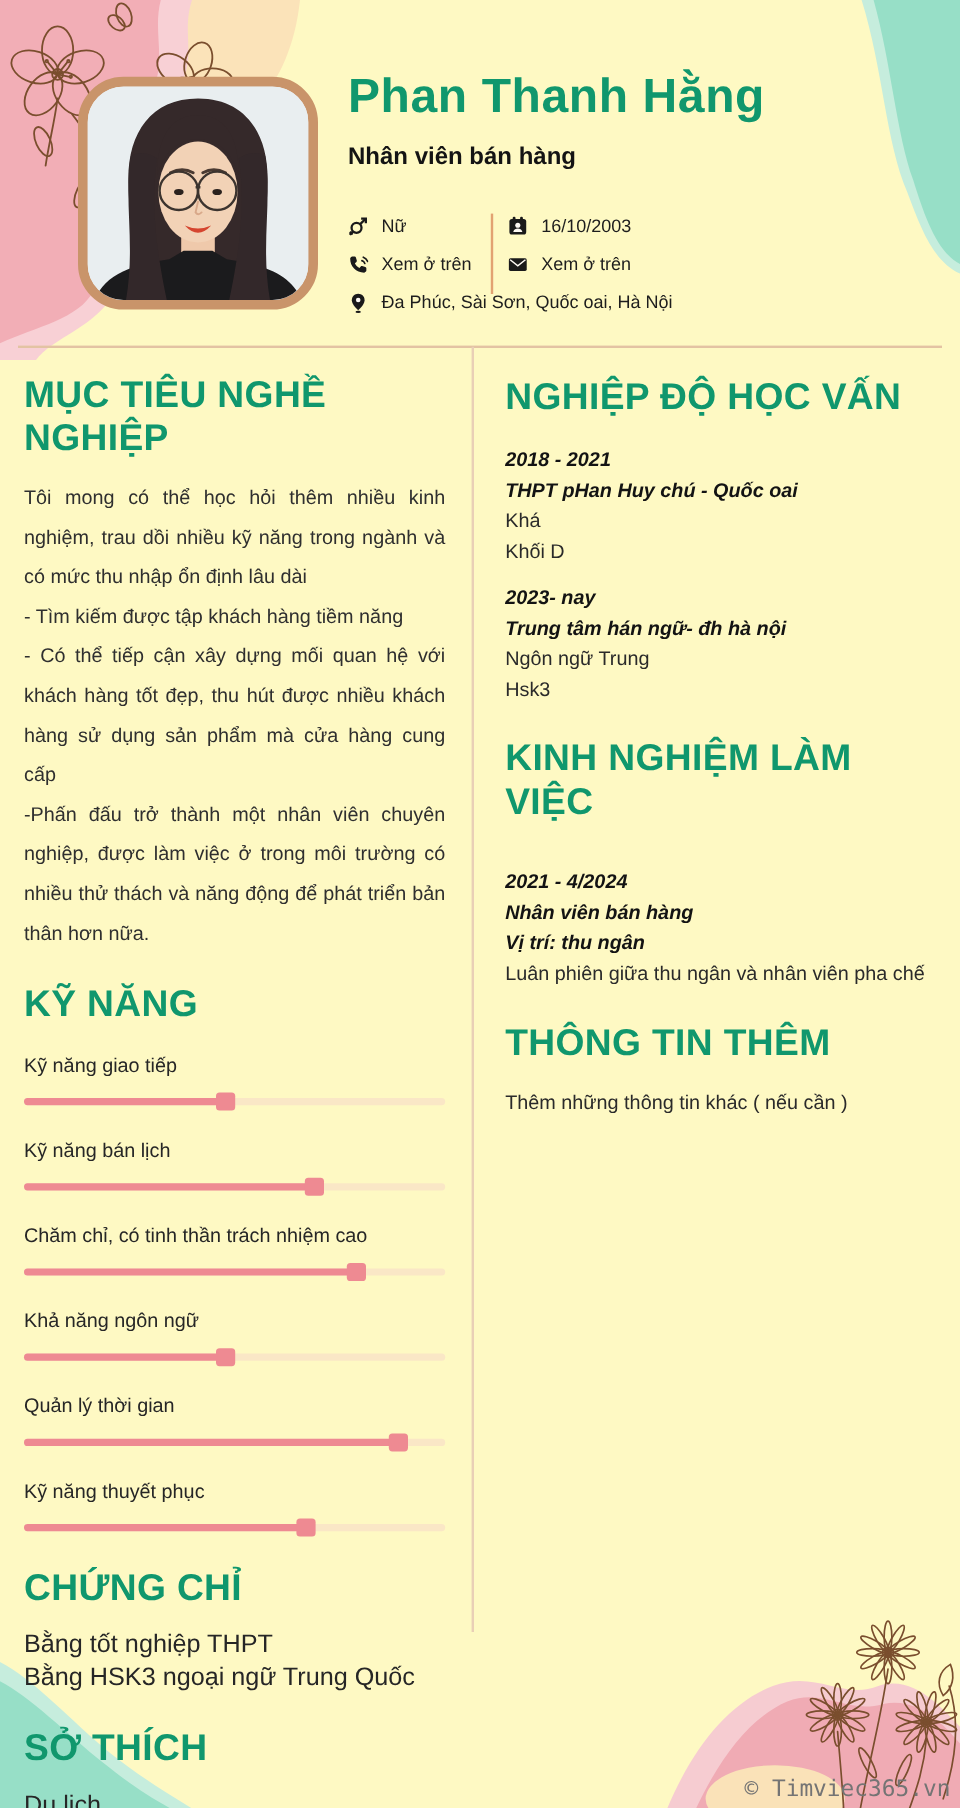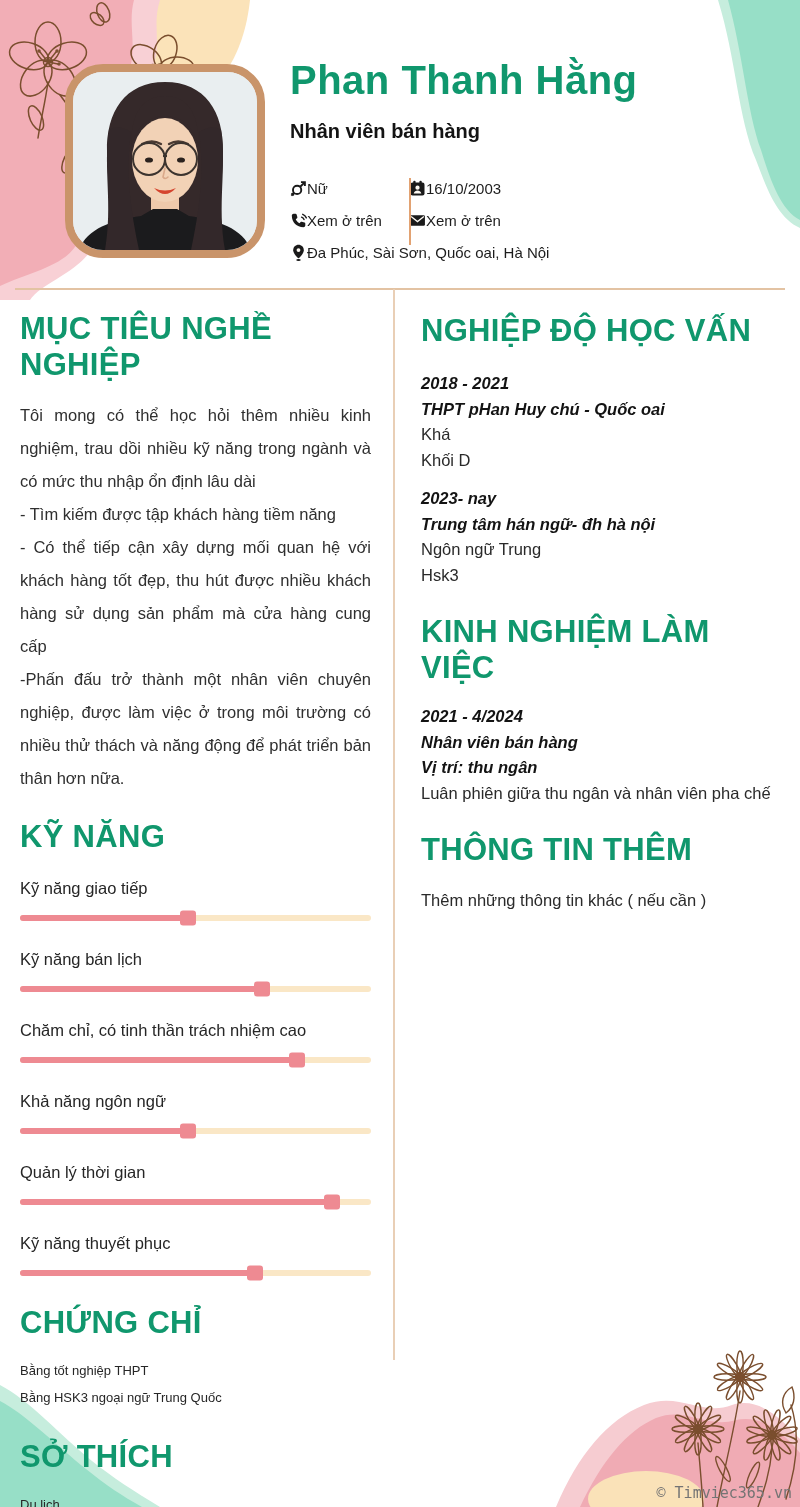--- a/index.html
+++ b/index.html
@@ -1,68 +1,68 @@
 <!DOCTYPE html>
 <html lang="vi"><head>
 <meta charset="utf-8">
 <style>
   * { margin:0; padding:0; box-sizing:border-box; }
   body { background:#e8e8e8; font-family:"Liberation Sans", sans-serif; }
   .page {
     position:relative; width:800px; height:1507px; margin:0 auto;
-    background:#ffffff; overflow:hidden; color:#2a2a2a;
+    background:#fef9c3; overflow:hidden; color:#2a2a2a;
   }
   
   .deco { position:absolute; pointer-events:none; }
   .deco-tl { left:0; top:0; }
   .deco-tr { right:0; top:0; }
   .deco-bl { left:0; bottom:0; }
   .deco-br { right:0; bottom:0; }
   
   .photo-frame {
     position:absolute; left:65px; top:64px; width:200px; height:194px;
     border:8px solid #C9946A; border-radius:38px; overflow:hidden; background:#E9EEF0;
   }
   .photo-frame svg { display:block; }
   .head-text { position:absolute; left:290px; top:58px; width:470px; }
   .name { font-size:40px; line-height:44px; font-weight:bold; color:#10976D; letter-spacing:0.5px; }
   .job-title { margin-top:18px; font-size:20px; font-weight:bold; color:#141414; }
   .contact { position:absolute; left:290px; top:177px; width:490px; font-size:15px; color:#1d1d1d; }
   .c-row { display:flex; align-items:center; height:22px; margin-bottom:10px; }
-  .c-cell { display:flex; align-items:flex-end; }
+  .c-cell { display:flex; align-items:flex-end; gap:11px; }
   .c-cell.first { width:119px; }
-  .c-cell.second { }
+  .c-cell.second { padding-left:14px; }
   .c-vdiv { position:absolute; left:119px; top:1px; width:2px; height:67px; background:#E2A272; }
   .cicon { width:17px; height:17px; flex:0 0 auto; }
   .hdiv { position:absolute; left:15px; top:288px; width:770px; height:2px; background:#E3C3A3; }
   .vdiv { position:absolute; left:393px; top:289px; width:2px; height:1071px; background:#E9CFB6; }
   
   .main { position:absolute; left:0; top:289px; width:800px; display:flex; align-items:flex-start; }
   .col-left  { width:393px; padding:22px 22px 0 20px; }
   .col-right { flex:1; padding:24px 15px 0 28px; }
   h2.sec { font-size:31px; font-weight:bold; color:#10976D; letter-spacing:0.3px; margin-bottom:16px; }
   .gap-top { margin-top:26px; }
   .objective p { font-size:16.5px; line-height:33px; text-align:justify; color:#2F2F2F; }
   
   .skills { margin-top:24px; }
   .skill { margin-bottom:29px; }
   .skill-label { font-size:16.5px; color:#262626; margin-bottom:17px; }
   .skill-bar { position:relative; height:6px; background:#FAE7C6; border-radius:3px; cursor:pointer; }
   .skill-fill { position:relative; height:6px; background:#EE8A92; border-radius:3px 0 0 3px; }
   .skill-thumb { position:absolute; right:-8px; top:50%; transform:translateY(-50%);
     width:16px; height:15px; background:#EE8A92; border-radius:3px; cursor:grab; }
-  .plain-list .li { font-size:13px; line-height:27px; color:#262626; }
+  .plain-list .li { font-size:21px; line-height:27px; color:#262626; }
   
   .entry { margin-bottom:13px; }
   .line { font-size:16.5px; line-height:25.5px; color:#2a2a2a; }
   .b { font-weight:bold; color:#131313;font-style:italic; }
   
   .footer {
     position:absolute; right:8px; bottom:5px; z-index:5;
-    font-family:"DejaVu Sans Mono", monospace; font-size:15px; color:#747474;
+    font-family:"DejaVu Sans Mono", monospace; font-size:19px; color:#747474;
   }
 </style>
 </head>
 <body>
 
 <div class="page">
 
   <svg class="deco deco-tl" width="262" height="300" viewBox="0 0 262 300">
     <path fill="#FBE3B9" d="M112,0 H250 C246,38 232,72 206,94 C178,114 148,108 134,84 C120,56 115,26 112,0 Z"></path>
     <path fill="#F8D0D5" d="M0,0 H160 C151,28 164,46 150,72 C168,96 141,122 150,152 C131,190 102,202 96,242 C82,272 42,282 30,300 H0 Z"></path>
@@ -368,21 +368,21 @@
         </div>
         <div class="entry">
           <div class="line b">2023- nay</div>
           <div class="line b">Trung tâm hán ngữ- đh hà nội</div>
           <div class="line">Ngôn ngữ Trung</div>
           <div class="line">Hsk3</div>
         </div>
       </div>
 
       <div class="gap-top">
-        <h2 class="sec" style="margin-bottom:18px">KINH NGHIỆM LÀM VIỆC</h2>
+        <h2 class="sec" style="margin-bottom:37px">KINH NGHIỆM LÀM VIỆC</h2>
         <div class="entry">
           <div class="line b">2021 - 4/2024</div>
           <div class="line b">Nhân viên bán hàng</div>
           <div class="line b">Vị trí: thu ngân</div>
           <div class="line">Luân phiên giữa thu ngân và nhân viên pha chế</div>
         </div>
       </div>
 
       <div class="gap-top">
         <h2 class="sec" style="margin-bottom:20px">THÔNG TIN THÊM</h2>

